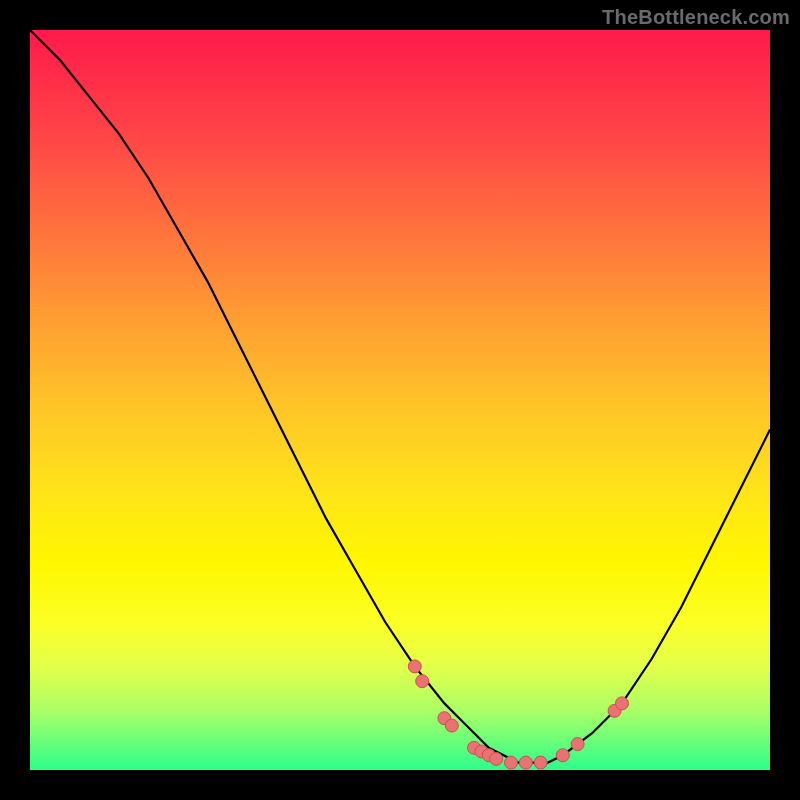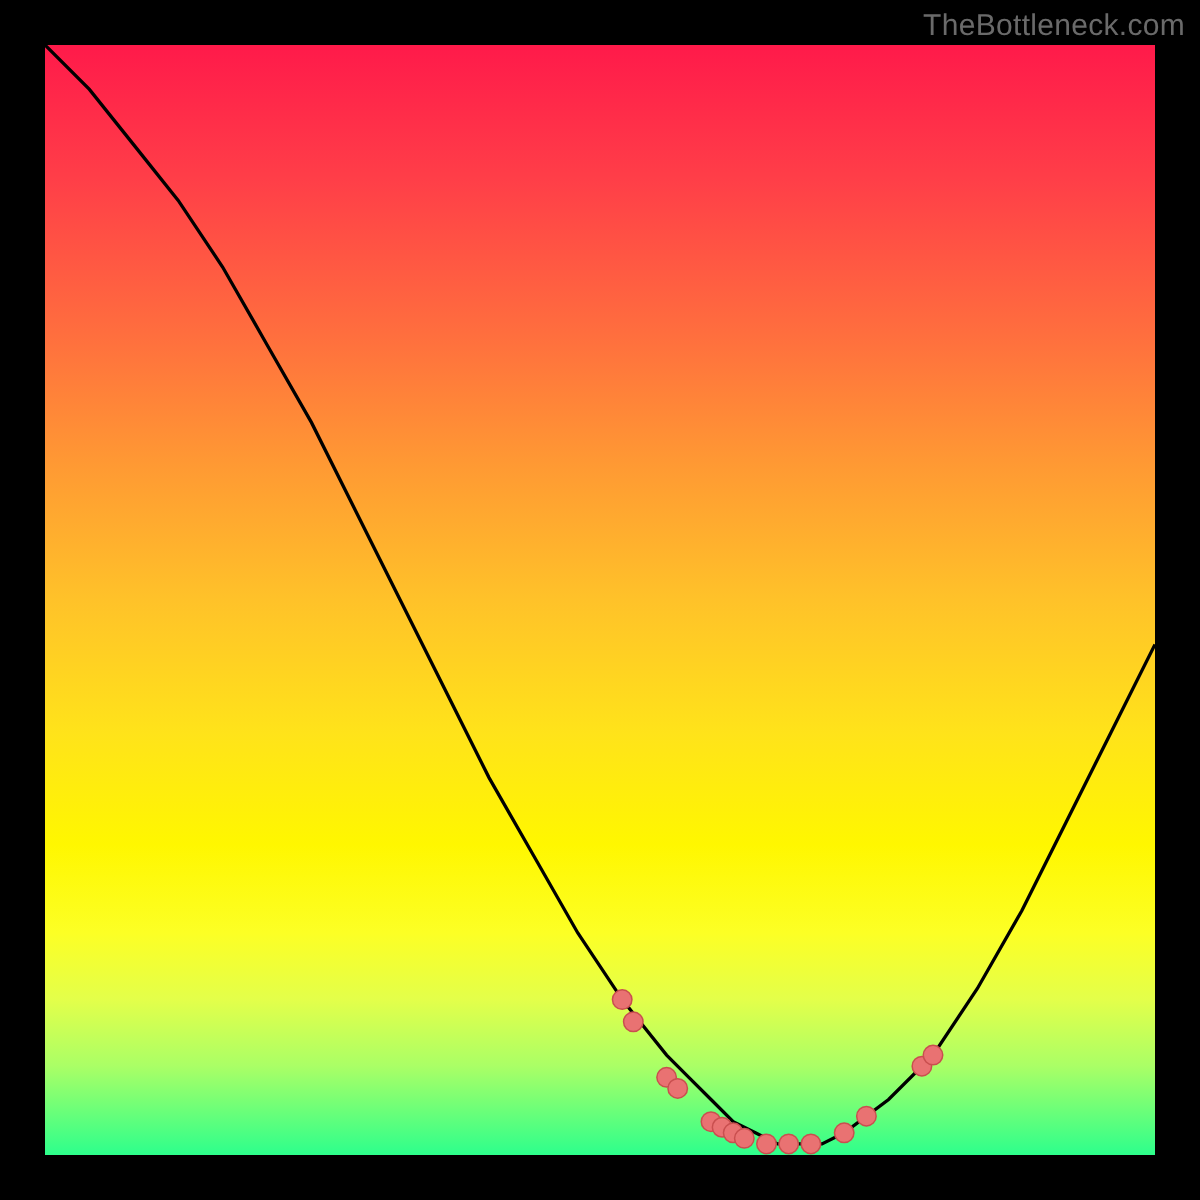--- a/index.html
+++ b/index.html
@@ -43,21 +43,21 @@
       #aaff66 92%,
       #2dff8c 100%
     );
   }
   .attribution {
     position: absolute;
     top: 6px;
     right: 10px;
     color: #6a6a6a;
     font-size: 20px;
-    font-weight: 400;
+    font-weight: 700;
     letter-spacing: 0.2px;
   }
   svg.curve {
     position: absolute;
     inset: 0;
   }
 </style>
 </head>
 <body>
 

